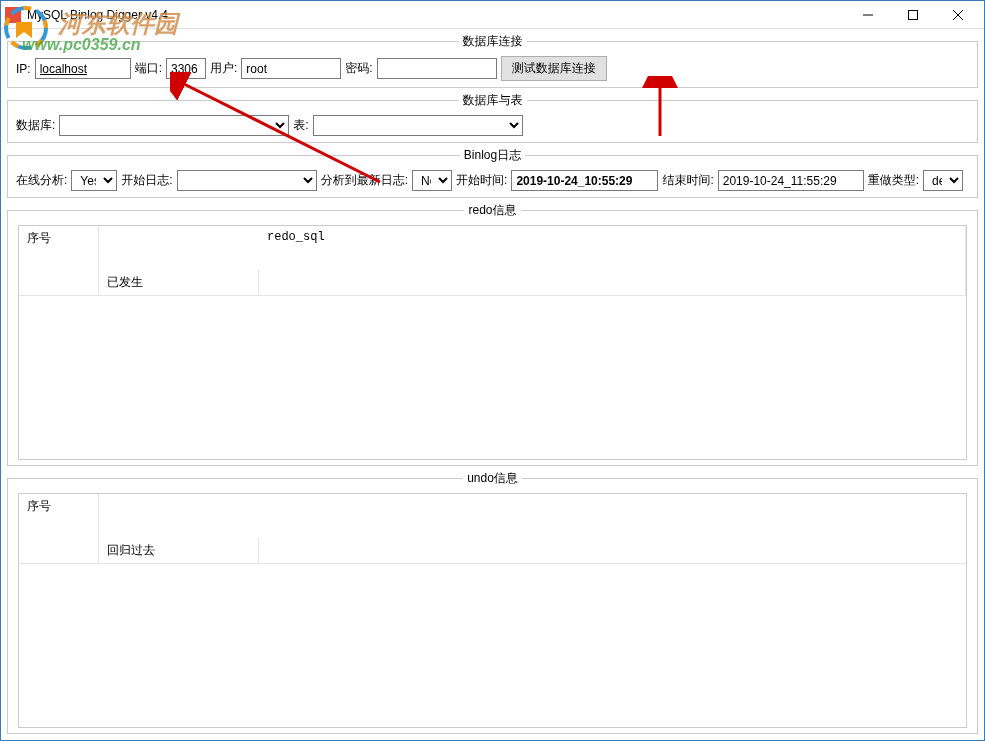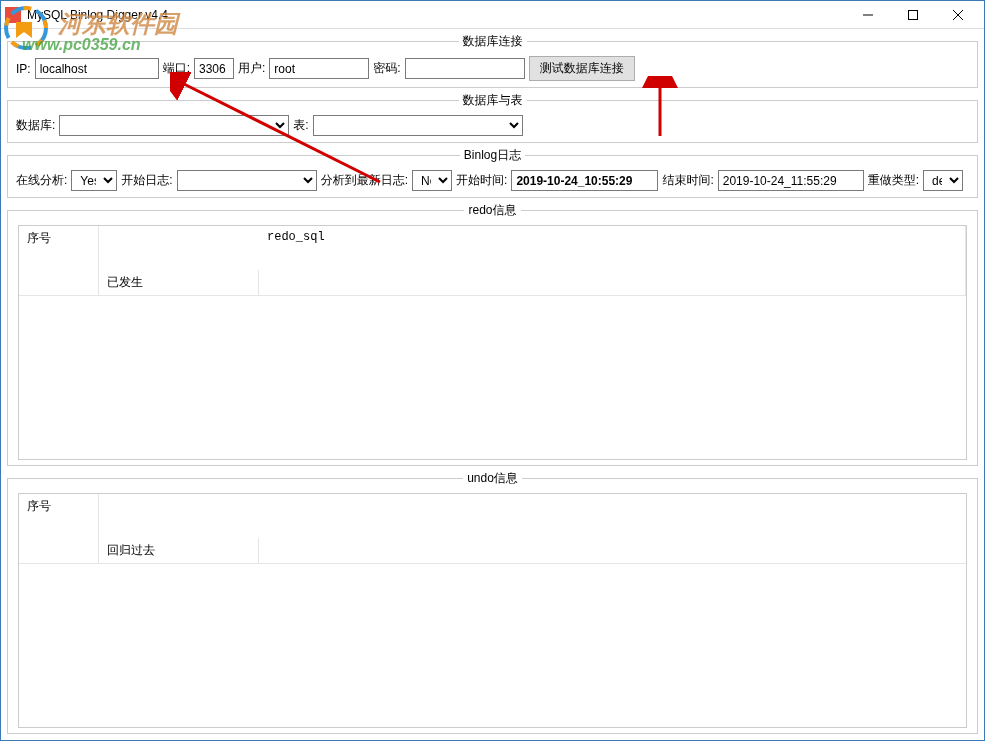--- a/index.html
+++ b/index.html
@@ -69,21 +69,21 @@
           <line x1="0" y1="0" x2="10" y2="10" stroke="#000" stroke-width="1"></line>
           <line x1="10" y1="0" x2="0" y2="10" stroke="#000" stroke-width="1"></line>
         </svg>
     </div>
   </div>
 
   <fieldset>
     <legend>数据库连接</legend>
     <div class="row">
       <label>IP:</label>
-      <input type="text" style="width: 124px;" value="localhost">
+      <input type="text" style="width: 96px; text-decoration: underline;" value="localhost">
       <label>端口:</label>
       <input type="text" style="width: 40px;" value="3306">
       <label>用户:</label>
       <input type="text" style="width: 100px;" value="root">
       <label>密码:</label>
       <input type="password" style="width: 120px;" value="">
       <button class="test-btn">测试数据库连接</button>
     </div>
   </fieldset>
 

